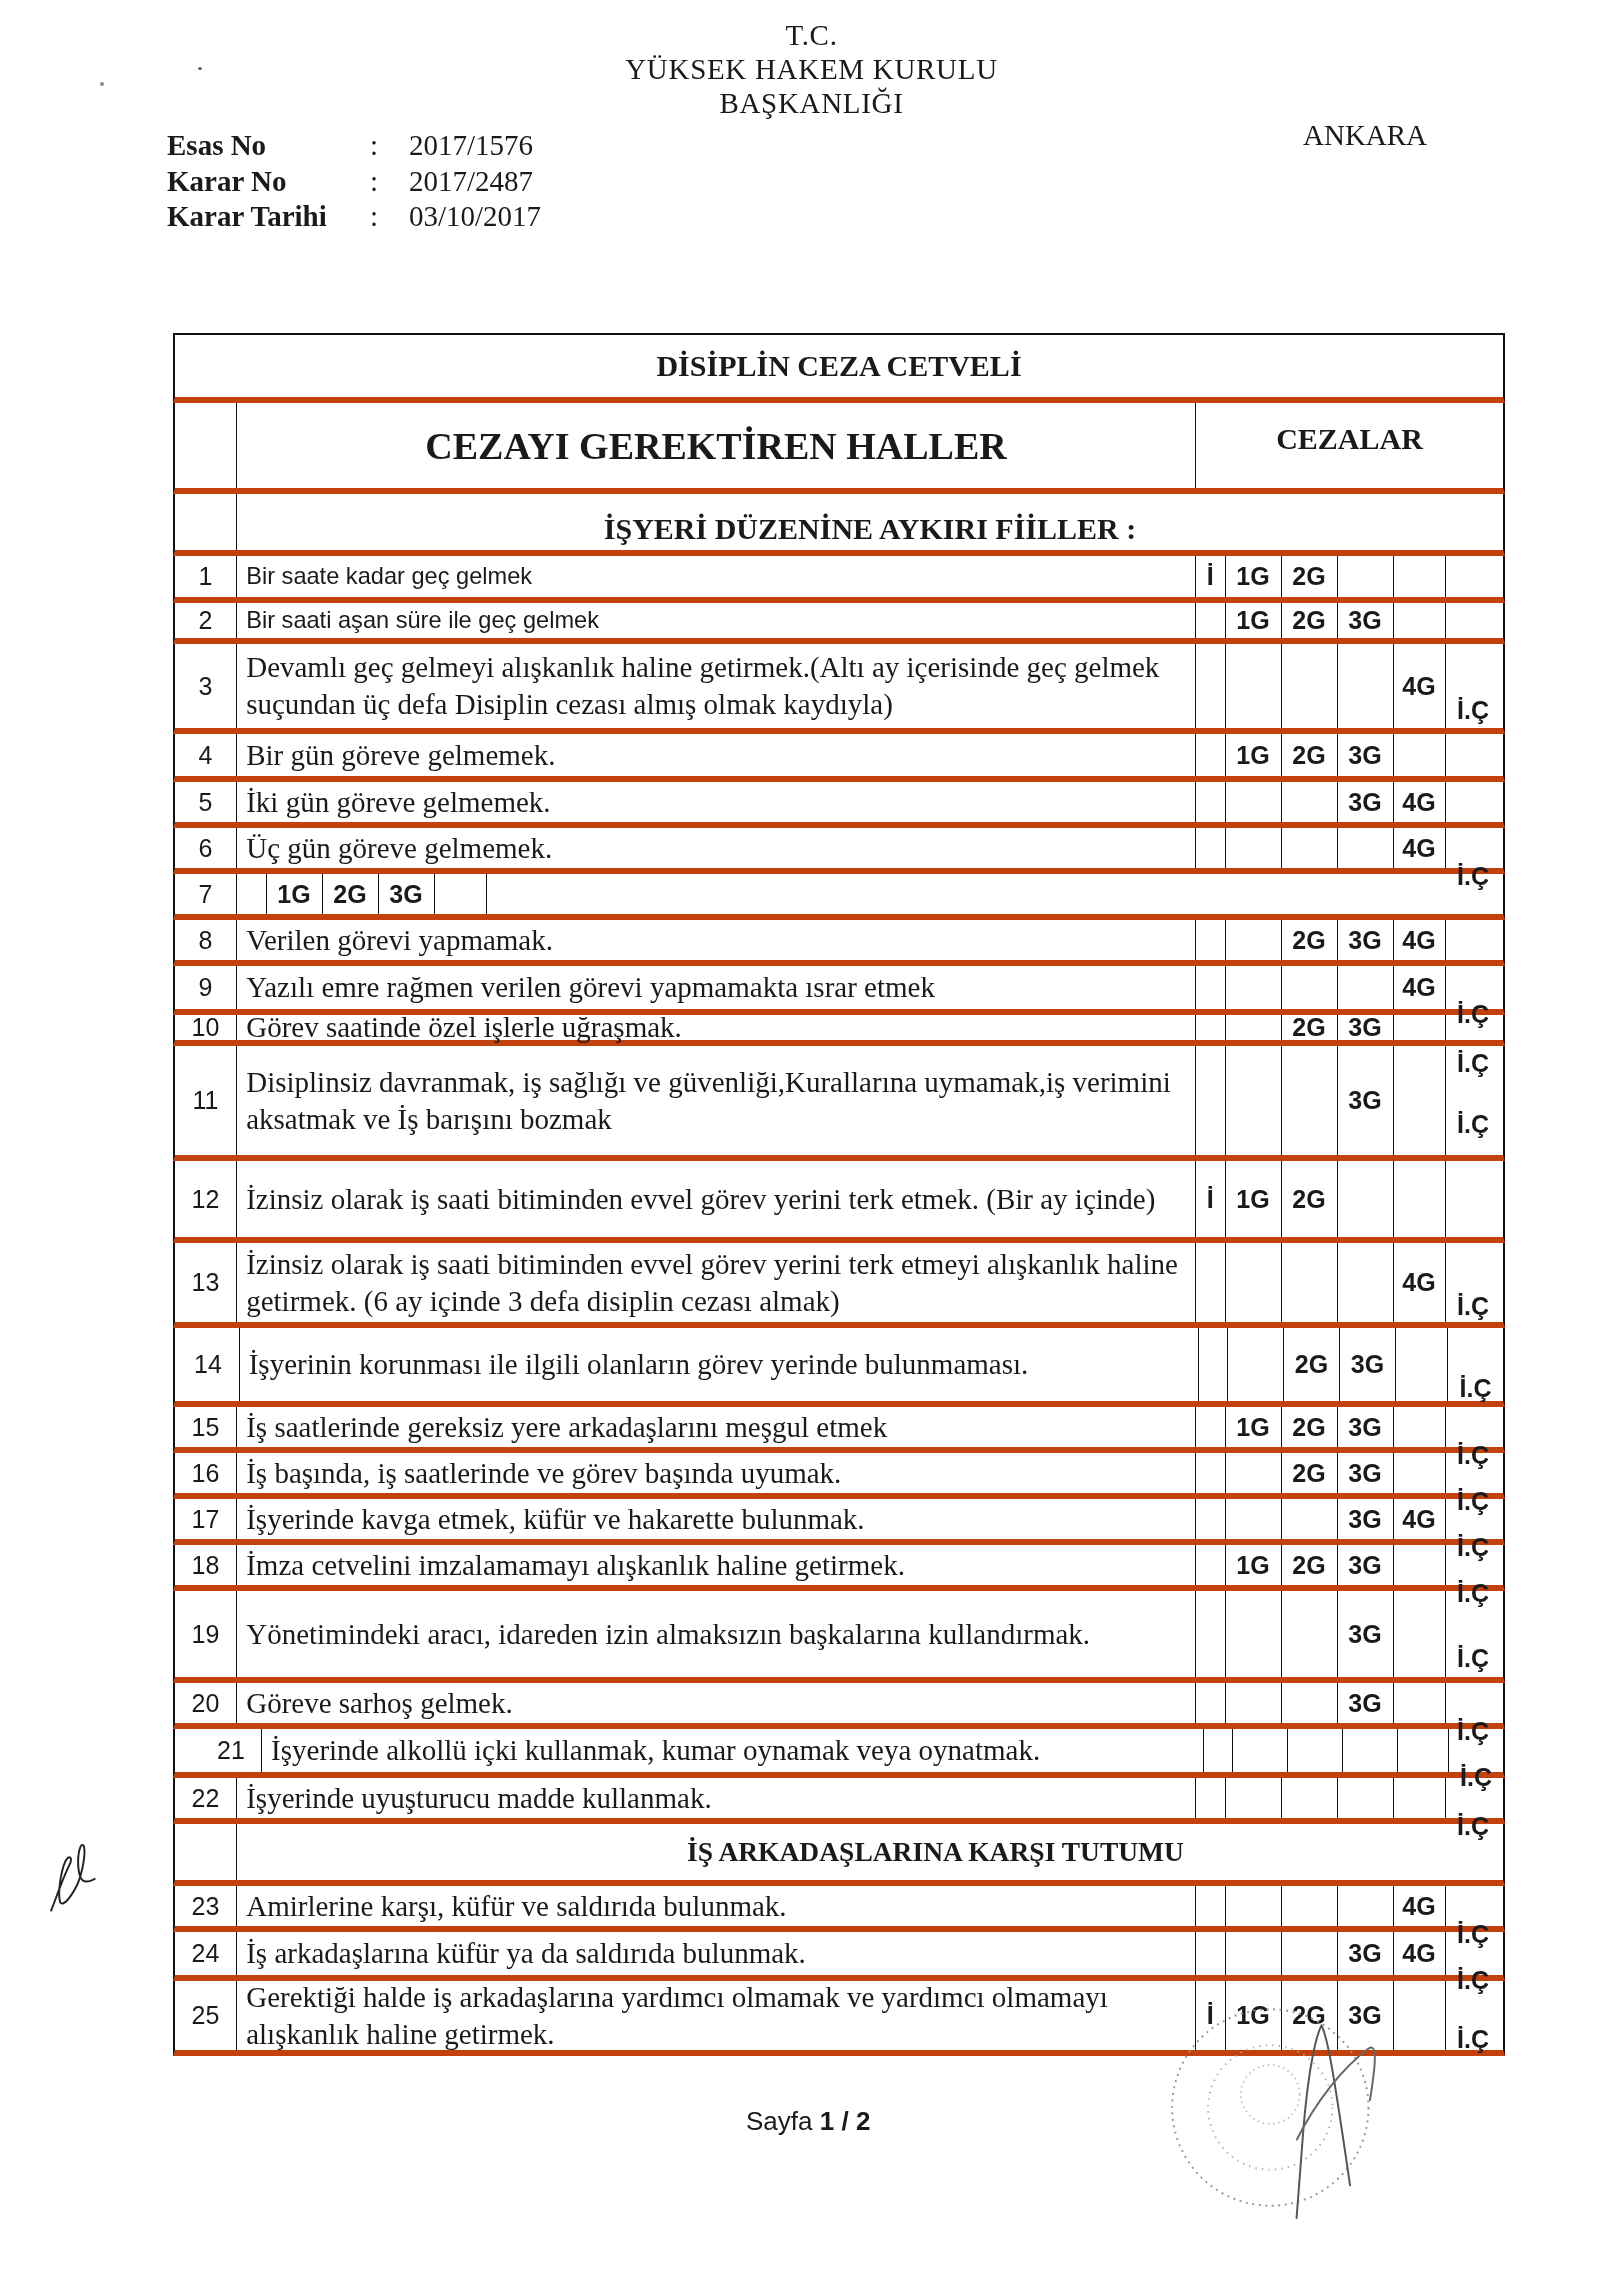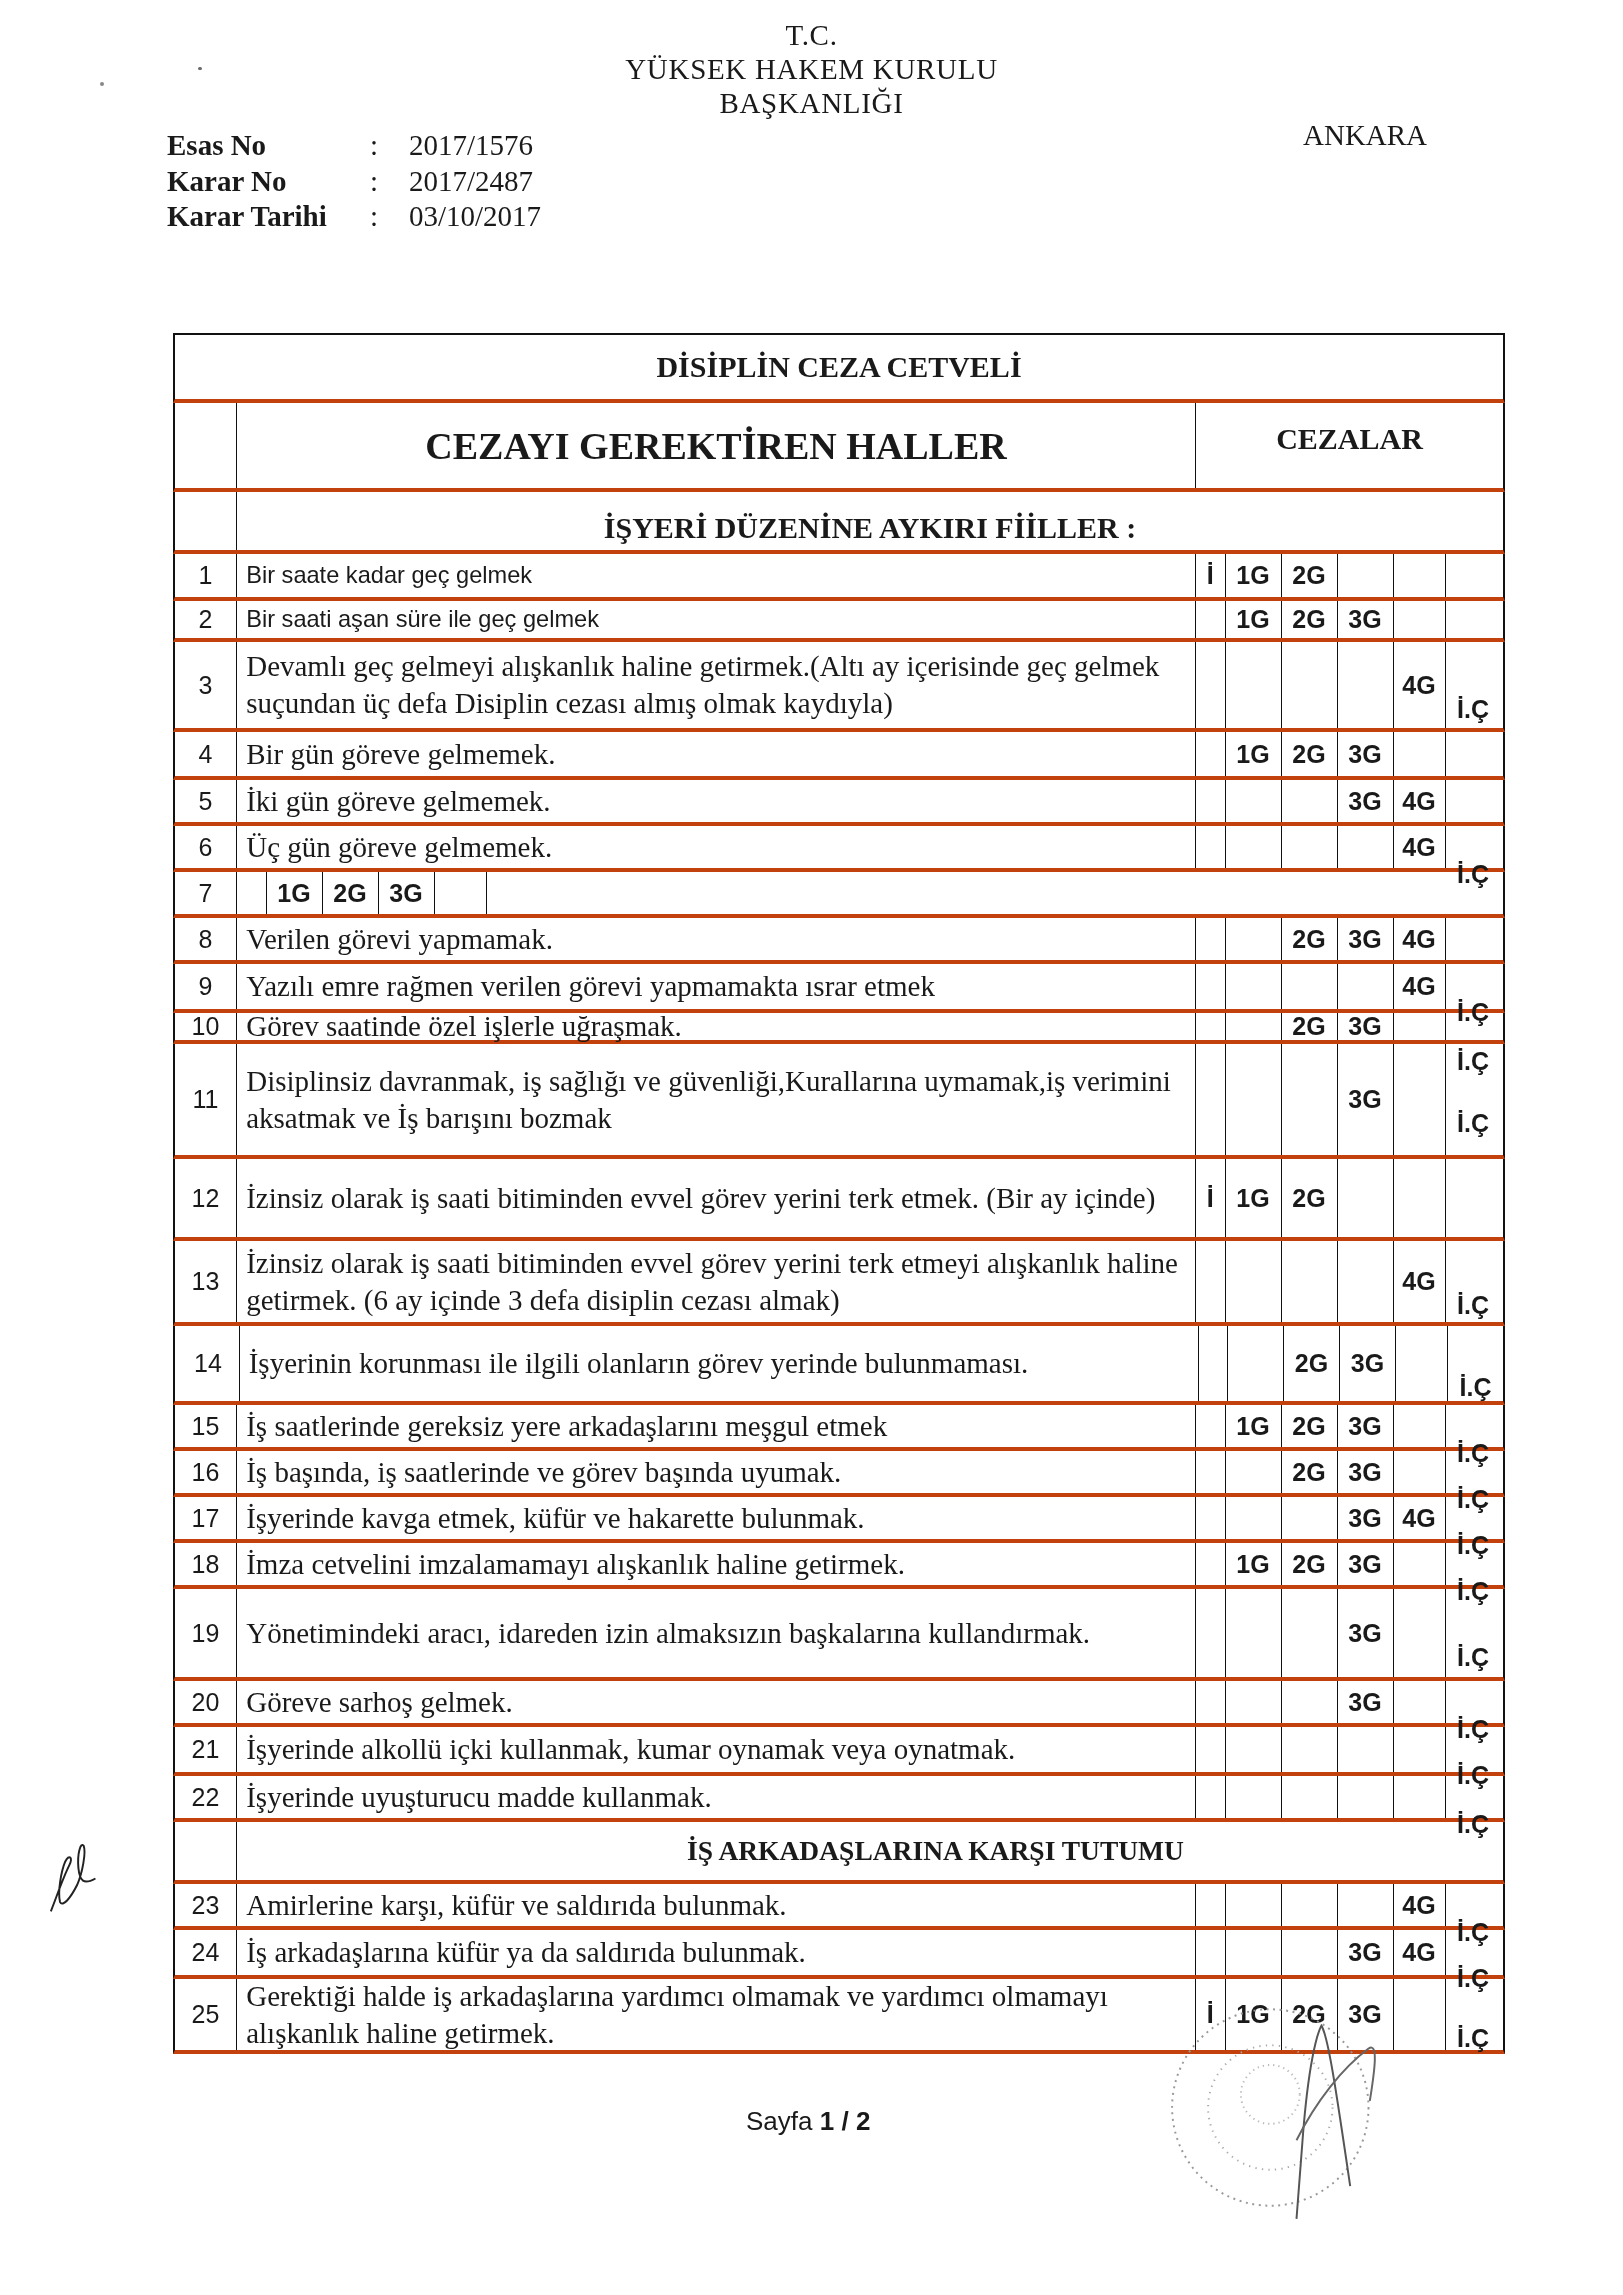--- a/index.html
+++ b/index.html
@@ -15,21 +15,21 @@
 
   .meta { position: absolute; left: 167px; font-size: 29px; line-height: 35px; }
   .meta .k { display: inline-block; width: 203px; font-weight: bold; }
   .meta .c { display: inline-block; width: 39px; }
   #meta-esas { top: 128px; }
   #meta-karar { top: 164px; }
   #meta-tarih { top: 199px; }
 
   
   #table { position: absolute; left: 173px; top: 333px; width: 1332px; }
-  .row { position: relative; display: flex; border-left: 2px solid #111; border-right: 2px solid #111; border-bottom: 4px solid #c2410c; box-sizing: border-box; }
+  .row { position: relative; display: flex; border-left: 2px solid #111; border-right: 2px solid #111; border-bottom: 6px solid #c2410c; box-sizing: border-box; }
   .row.first { border-top: 2px solid #111; }
   .cell { box-sizing: border-box; display: flex; align-items: center; }
   .num { width: 62px; border-right: 1.3px solid #111; justify-content: center; font-size: 25px; }
   .txt { width: 959px; border-right: 1.3px solid #111; padding: 0 9.2px; font-size: 29px; line-height: 37px; }
   .txt.sm { font-size: 23.6px; }
   .pen { border-right: 1.3px solid #111; justify-content: center; font-size: 25px; font-weight: bold; }
   .pen:last-child { border-right: none; margin-top: 48px; }
   .p-i  { width: 29.5px; }
   .p-1  { width: 56px; }
   .p-2  { width: 56px; }
@@ -278,21 +278,21 @@
       <div class="row" style="height: 46px;">
         <div class="cell num sans">20</div>
         <div class="cell txt serif">Göreve sarhoş gelmek.</div>
         <div class="cell pen sans p-i"></div>
         <div class="cell pen sans p-1"></div>
         <div class="cell pen sans p-2"></div>
         <div class="cell pen sans p-3">3G</div>
         <div class="cell pen sans p-4"></div>
         <div class="cell pen sans p-ic">İ.Ç</div>
       </div>
-      <div class="row" style="height: 49px;">
+      <div class="row" style="height: 49px; padding-left: 26px;">
         <div class="cell num sans">21</div>
         <div class="cell txt serif">İşyerinde alkollü içki kullanmak, kumar oynamak veya oynatmak.</div>
         <div class="cell pen sans p-i"></div>
         <div class="cell pen sans p-1"></div>
         <div class="cell pen sans p-2"></div>
         <div class="cell pen sans p-3"></div>
         <div class="cell pen sans p-4"></div>
         <div class="cell pen sans p-ic">İ.Ç</div>
       </div>
       <div class="row" style="height: 46px;">

